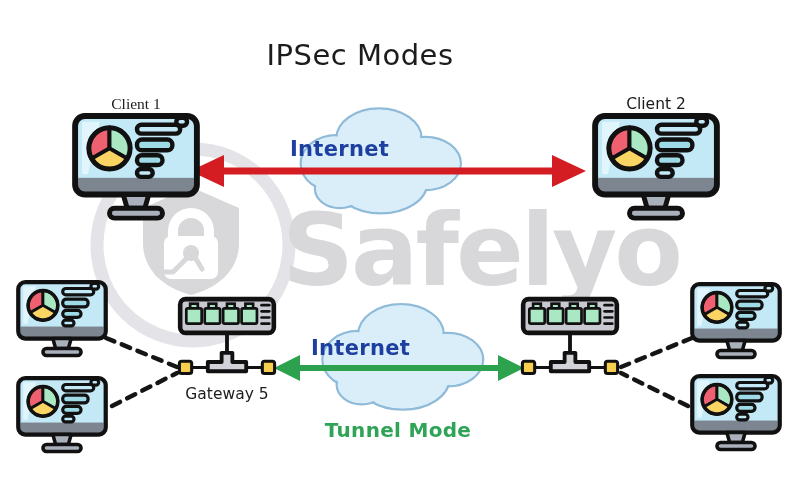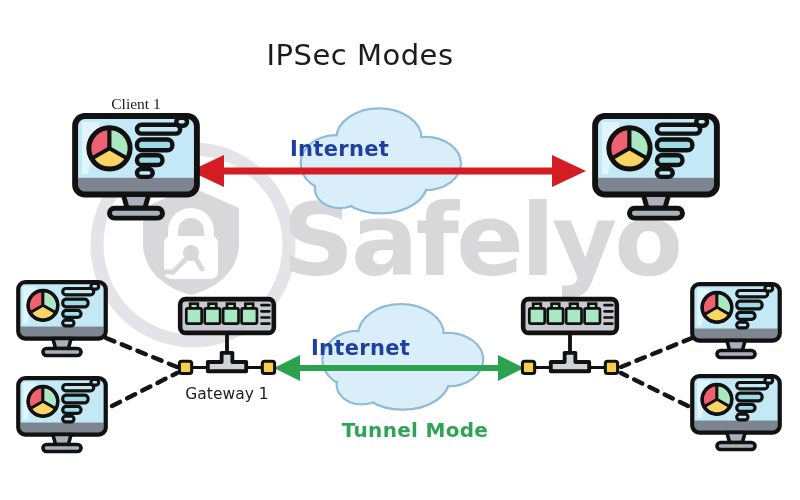--- a/index.html
+++ b/index.html
@@ -17,21 +17,21 @@
   }
   .mode-label{
     font-size:20px;font-weight:bold;text-align:center;letter-spacing:0.3px;
   }
   .transport-label{color:#c01f2a;}
   .tunnel-label{color:#2fa356;}
   .internet-label{
     font-size:21px;font-weight:bold;color:#1c3fa0;letter-spacing:0.3px;
   }
   .watermark-text{
-    left:282px;top:186px;font-size:100px;font-weight:bold;color:#d8d8db;
+    left:282px;top:196px;font-size:100px;font-weight:bold;color:#d8d8db;
     line-height:1.1;letter-spacing:-3px;user-select:none;
   }
 </style>
 </head>
 <body>
 
 <div class="canvas">
 
   <svg width="0" height="0" style="position:absolute" aria-hidden="true">
     <defs>
@@ -137,20 +137,21 @@
     <rect x="24" y="13" width="206" height="6" fill="#2ca24e"></rect>
     <polygon points="2,16 28,3 28,29" fill="#2ca24e"></polygon>
     <polygon points="252,16 226,3 226,29" fill="#2ca24e"></polygon>
   </svg>
 
   <div class="abs dev-label" style="left:72px;top:95px;width:128px;font-family:Liberation Serif, serif;">Client 1</div>
   <svg class="abs" style="left:72px;top:113px;" width="128" height="110">
       <use href="#sym-monitor"></use>
     </svg>
 
+  <div class="abs dev-label" style="left:592px;top:95px;width:128px;">Client 2</div>
   <svg class="abs" style="left:592px;top:113px;" width="128" height="110">
       <use href="#sym-monitor"></use>
     </svg>
 
 
   <svg class="abs" style="left:16px;top:280px;" width="92" height="79">
       <use href="#sym-monitor"></use>
     </svg>
   <svg class="abs" style="left:16px;top:376px;" width="92" height="79">
       <use href="#sym-monitor"></use>
@@ -158,23 +159,23 @@
   <svg class="abs" style="left:690px;top:282px;" width="92" height="79">
       <use href="#sym-monitor"></use>
     </svg>
   <svg class="abs" style="left:690px;top:374px;" width="92" height="79">
       <use href="#sym-monitor"></use>
     </svg>
 
   <svg class="abs" style="left:177px;top:296px;" width="100" height="86">
       <use href="#sym-switch"></use>
     </svg>
-  <div class="abs dev-label" style="left:177px;top:385px;width:100px;">Gateway 1</div>
+  <div class="abs dev-label" style="left:177px;top:385px;width:100px;">Gateway 5</div>
 
   <svg class="abs" style="left:520px;top:296px;" width="100" height="86">
       <use href="#sym-switch"></use>
     </svg>
 
-  <div class="abs mode-label tunnel-label" style="left:315px;top:418px;width:200px;">Tunnel Mode</div>
+  <div class="abs mode-label tunnel-label" style="left:298px;top:418px;width:200px;">Tunnel Mode</div>
 
   <div class="abs title">IPSec Modes</div>
 
 </div>
 
 </body></html>

